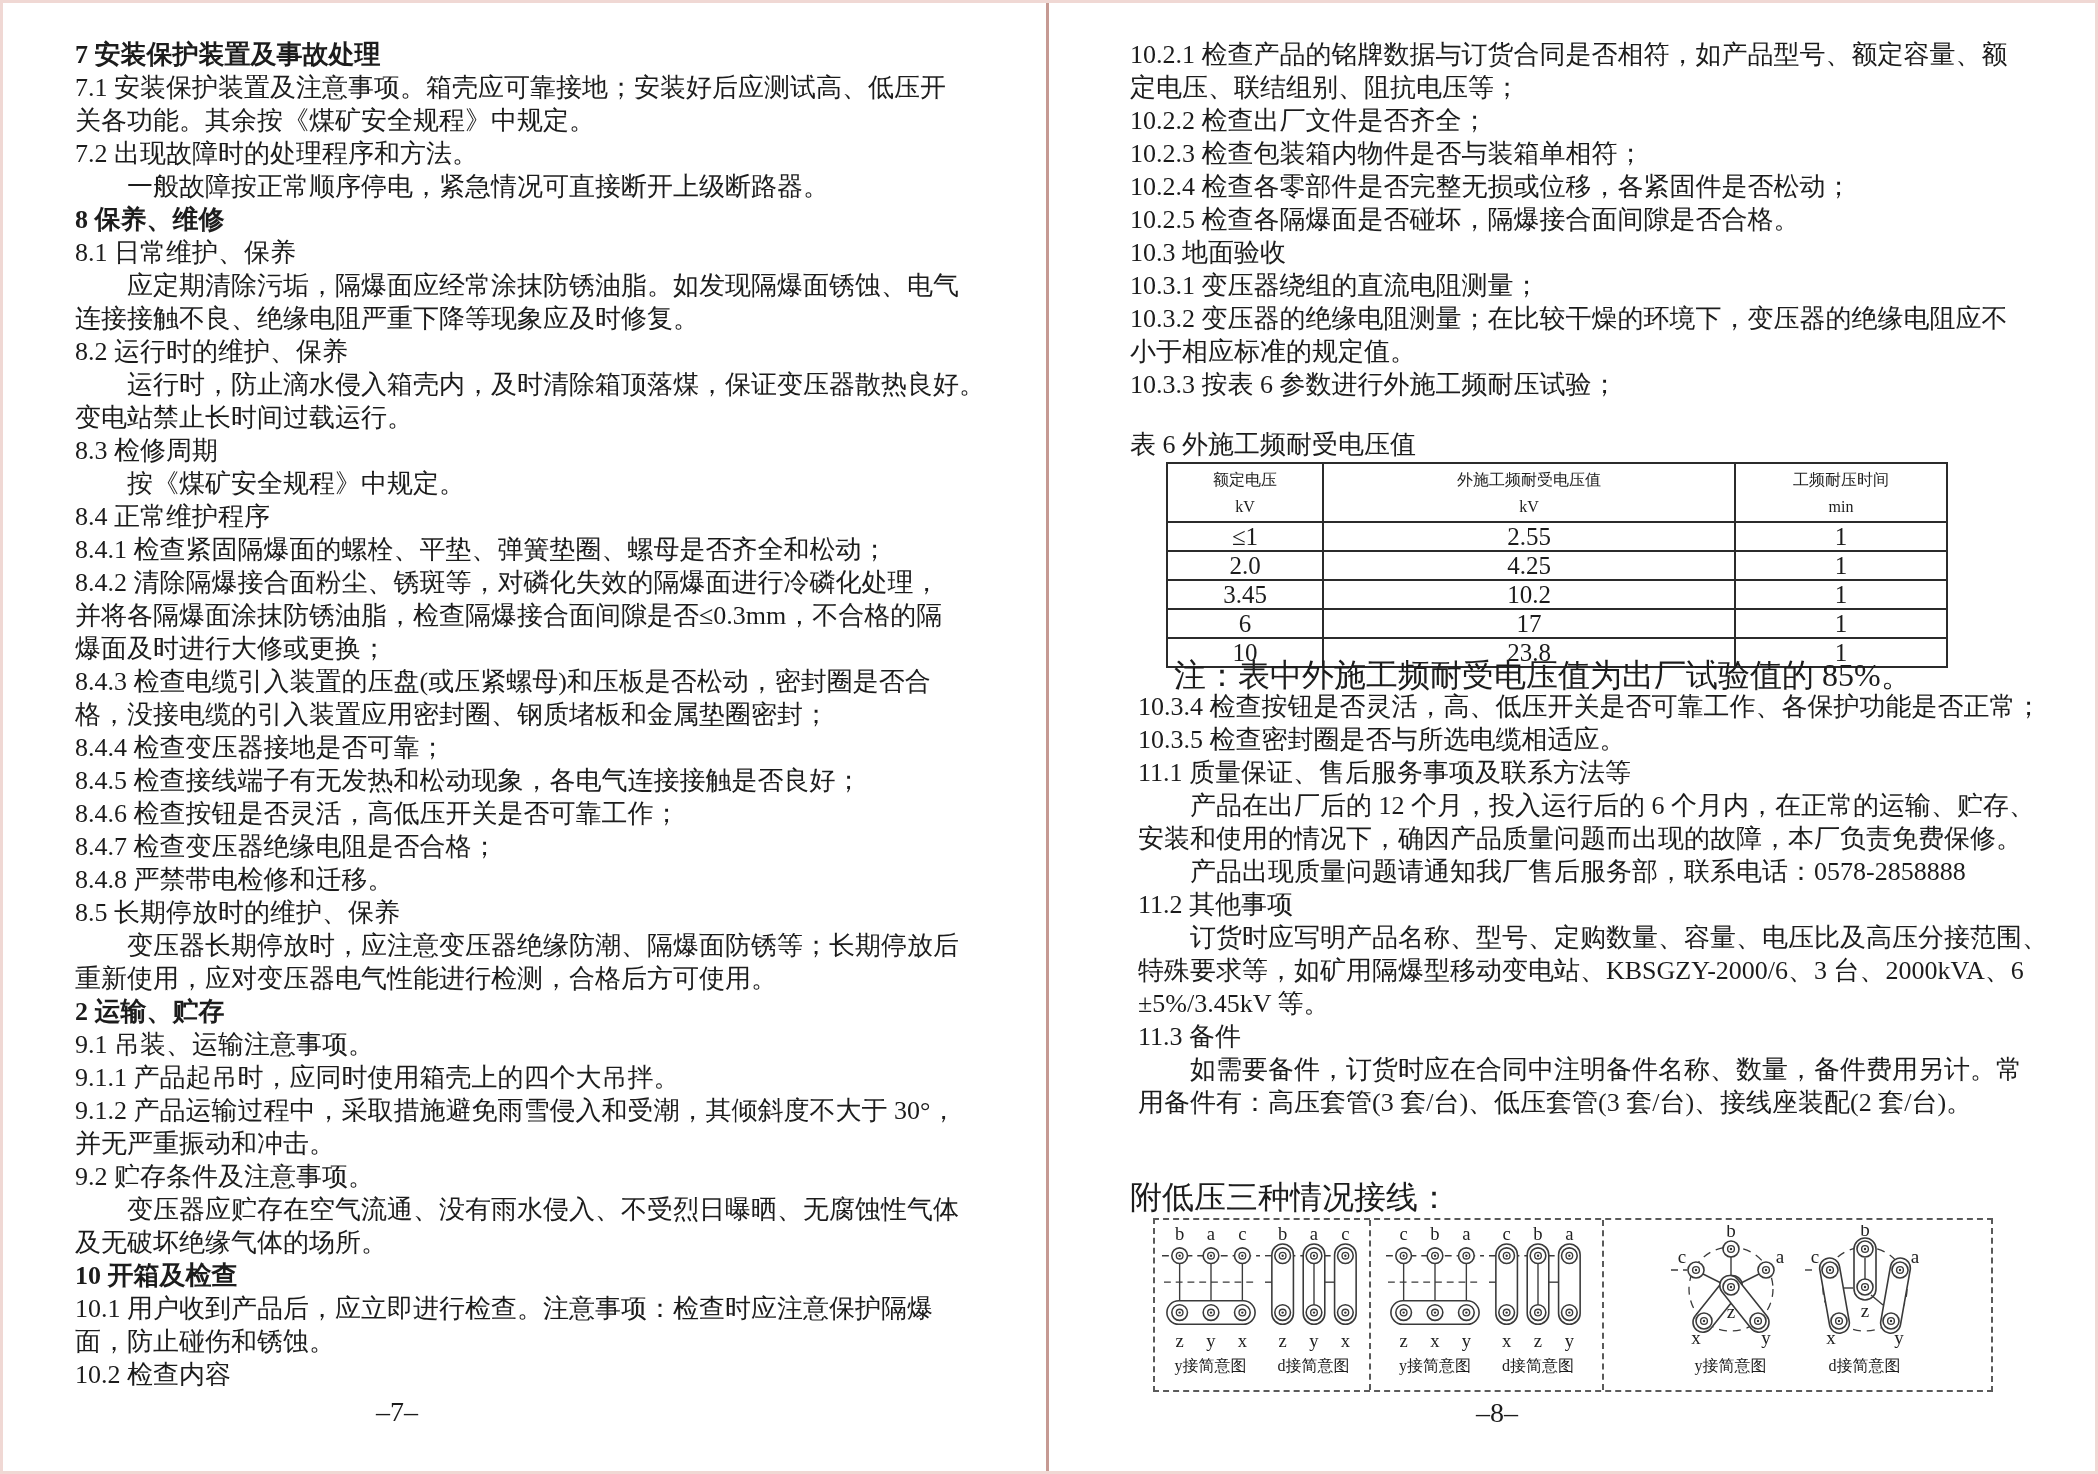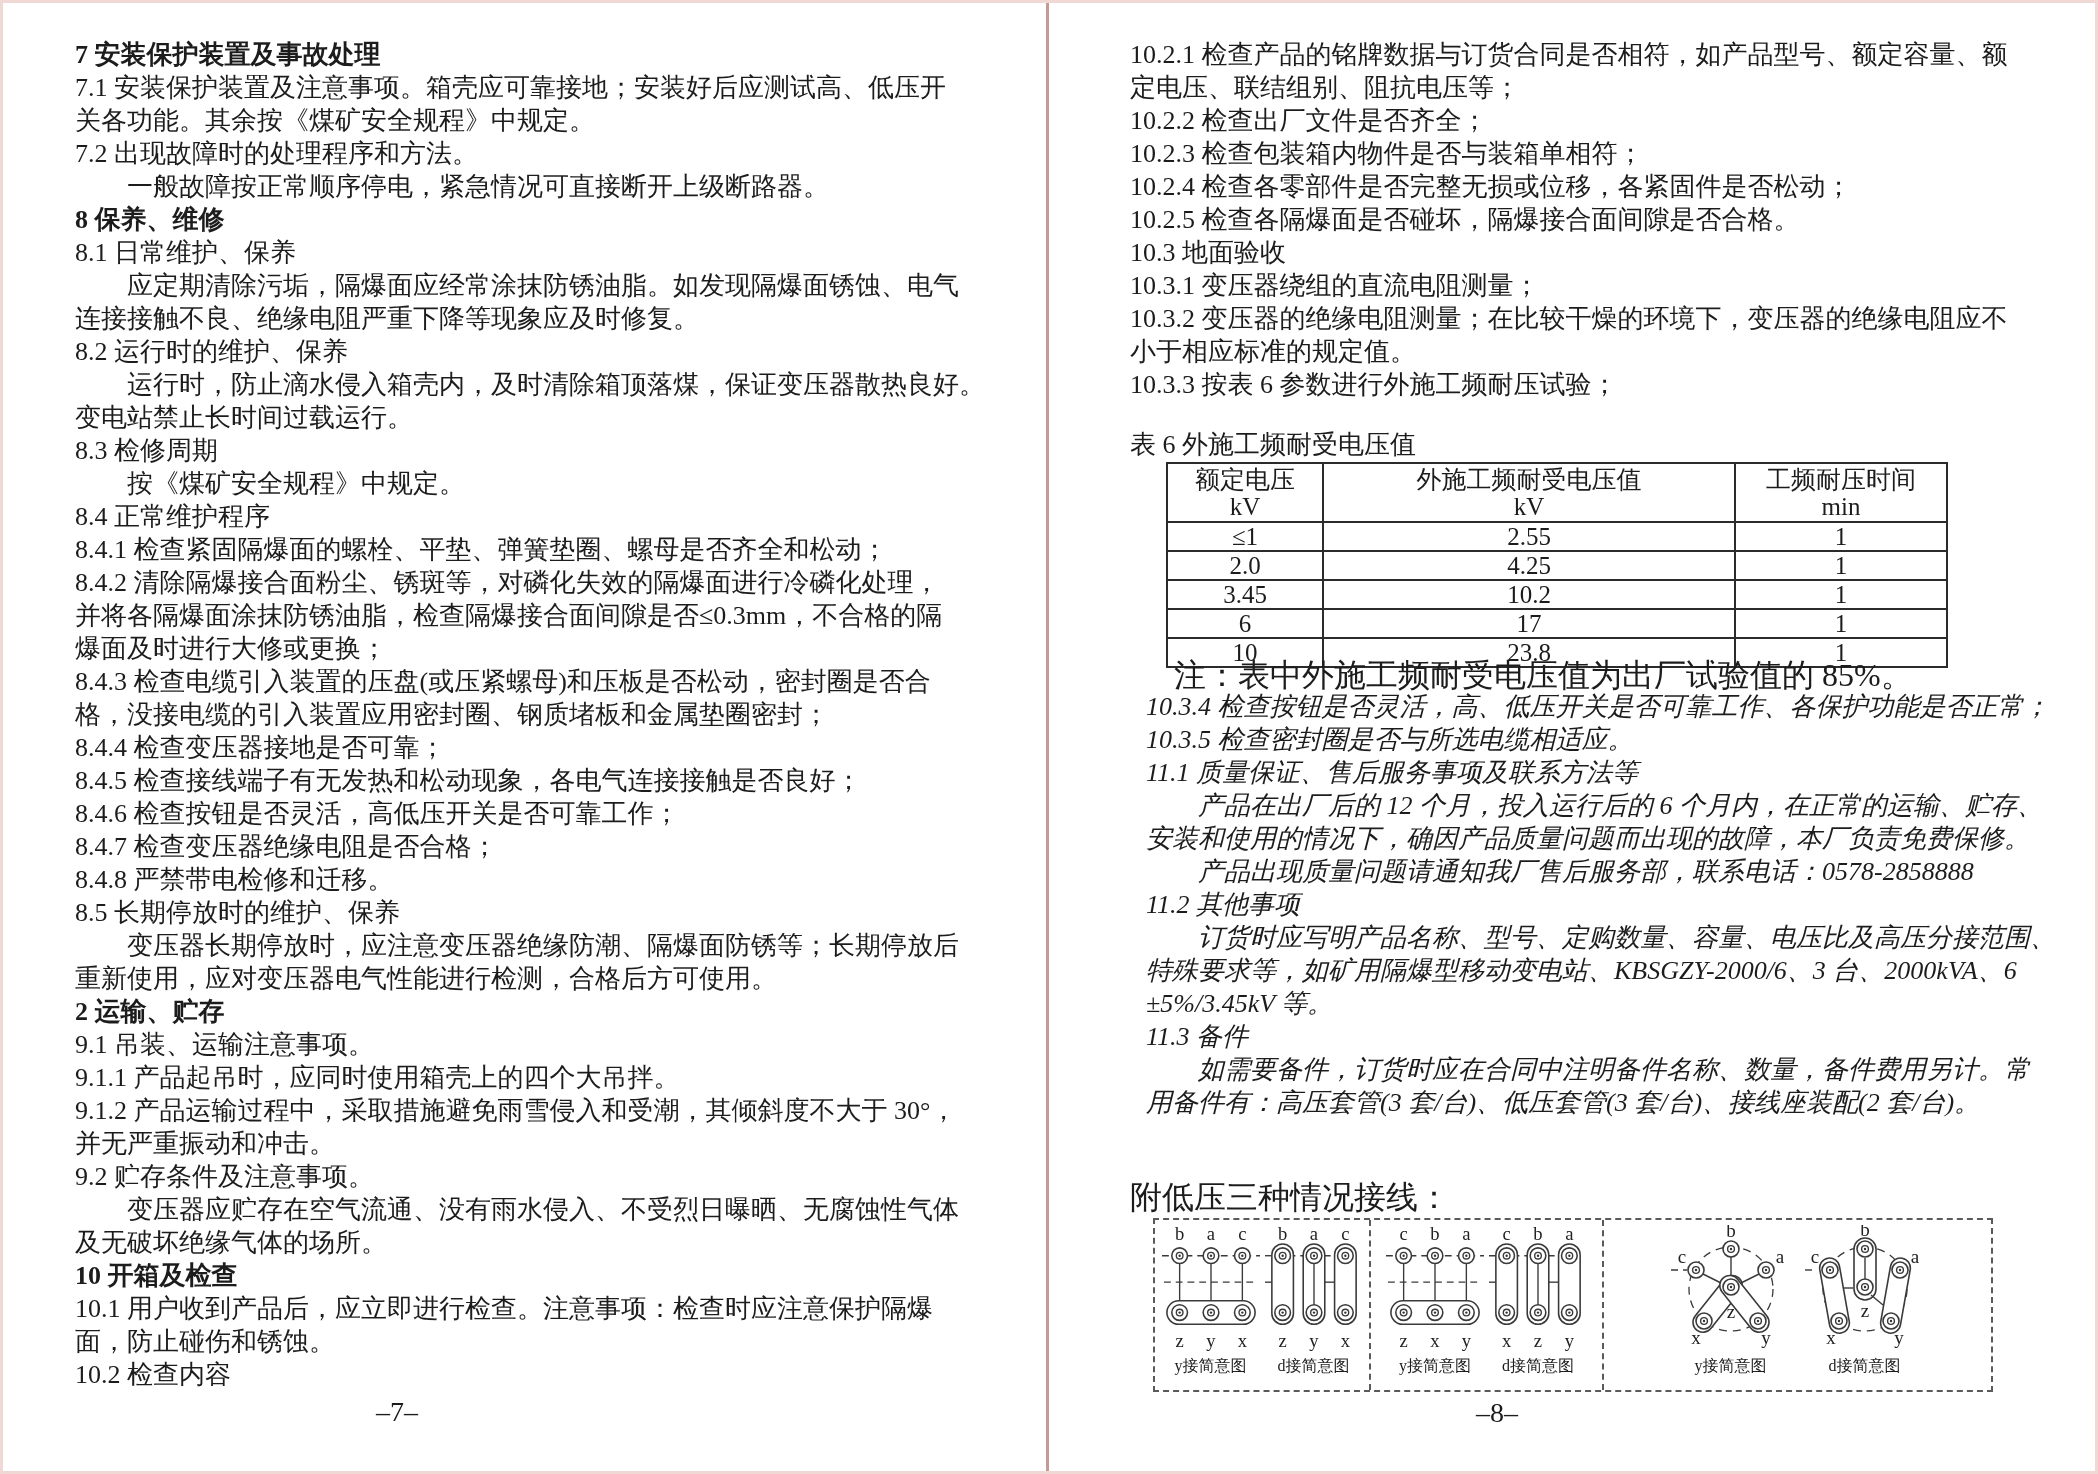--- a/index.html
+++ b/index.html
@@ -21,24 +21,24 @@
   .pn8{top:1358px;left:267px;}
 
   
   .flow1{position:absolute;top:0;left:0;width:910px;}
   .t-caption{position:absolute;top:390px;left:0;width:612px;text-align:left;font-size:26px;height:34px;line-height:34px;}
   table.t6{position:absolute;top:424px;left:36px;width:780px;border-collapse:collapse;table-layout:fixed;background:#fff;}
   .t6 col.c1{width:156px;}
   .t6 col.c2{width:412px;}
   .t6 col.c3{width:212px;}
   .t6 th,.t6 td{border:2px solid #2b2b2b;text-align:center;font-weight:normal;padding:0;}
-  .t6 thead th{height:57px;font-size:25px;line-height:27px;vertical-align:middle;}
+  .t6 thead th{height:57px;font-size:16px;line-height:27px;vertical-align:middle;}
   .t6 td{height:27px;font-size:25px;line-height:27px;}
   .t-note{position:absolute;top:622px;left:44px;font-size:32px;height:30px;line-height:30px;white-space:nowrap;}
-  .flow2{position:absolute;top:652px;left:16px;width:910px;font-style:italic;}
+  .flow2{position:absolute;top:652px;left:8px;width:910px;}
   .diag-intro{position:absolute;top:1143px;left:0;font-size:32px;height:33px;line-height:33px;}
   .diag-box{position:absolute;top:1180px;left:23px;width:840px;height:174px;border:2px dashed #5a5a5a;box-sizing:border-box;display:flex;background:#fff;}
   .panel{height:100%;display:flex;align-items:flex-start;justify-content:center;gap:5px;padding-top:5px;box-sizing:border-box;}
   .panel + .panel{border-left:2px dashed #5a5a5a;}
   .panel1{width:214px;}
   .panel2{width:233px;}
   .panel3{width:389px;gap:10px;}
   .diag{display:flex;flex-direction:column;align-items:center;}
   .diag svg{display:block;}
   .diag svg text{font-family:"Liberation Serif","DejaVu Serif",serif;font-size:19px;fill:#222;}

